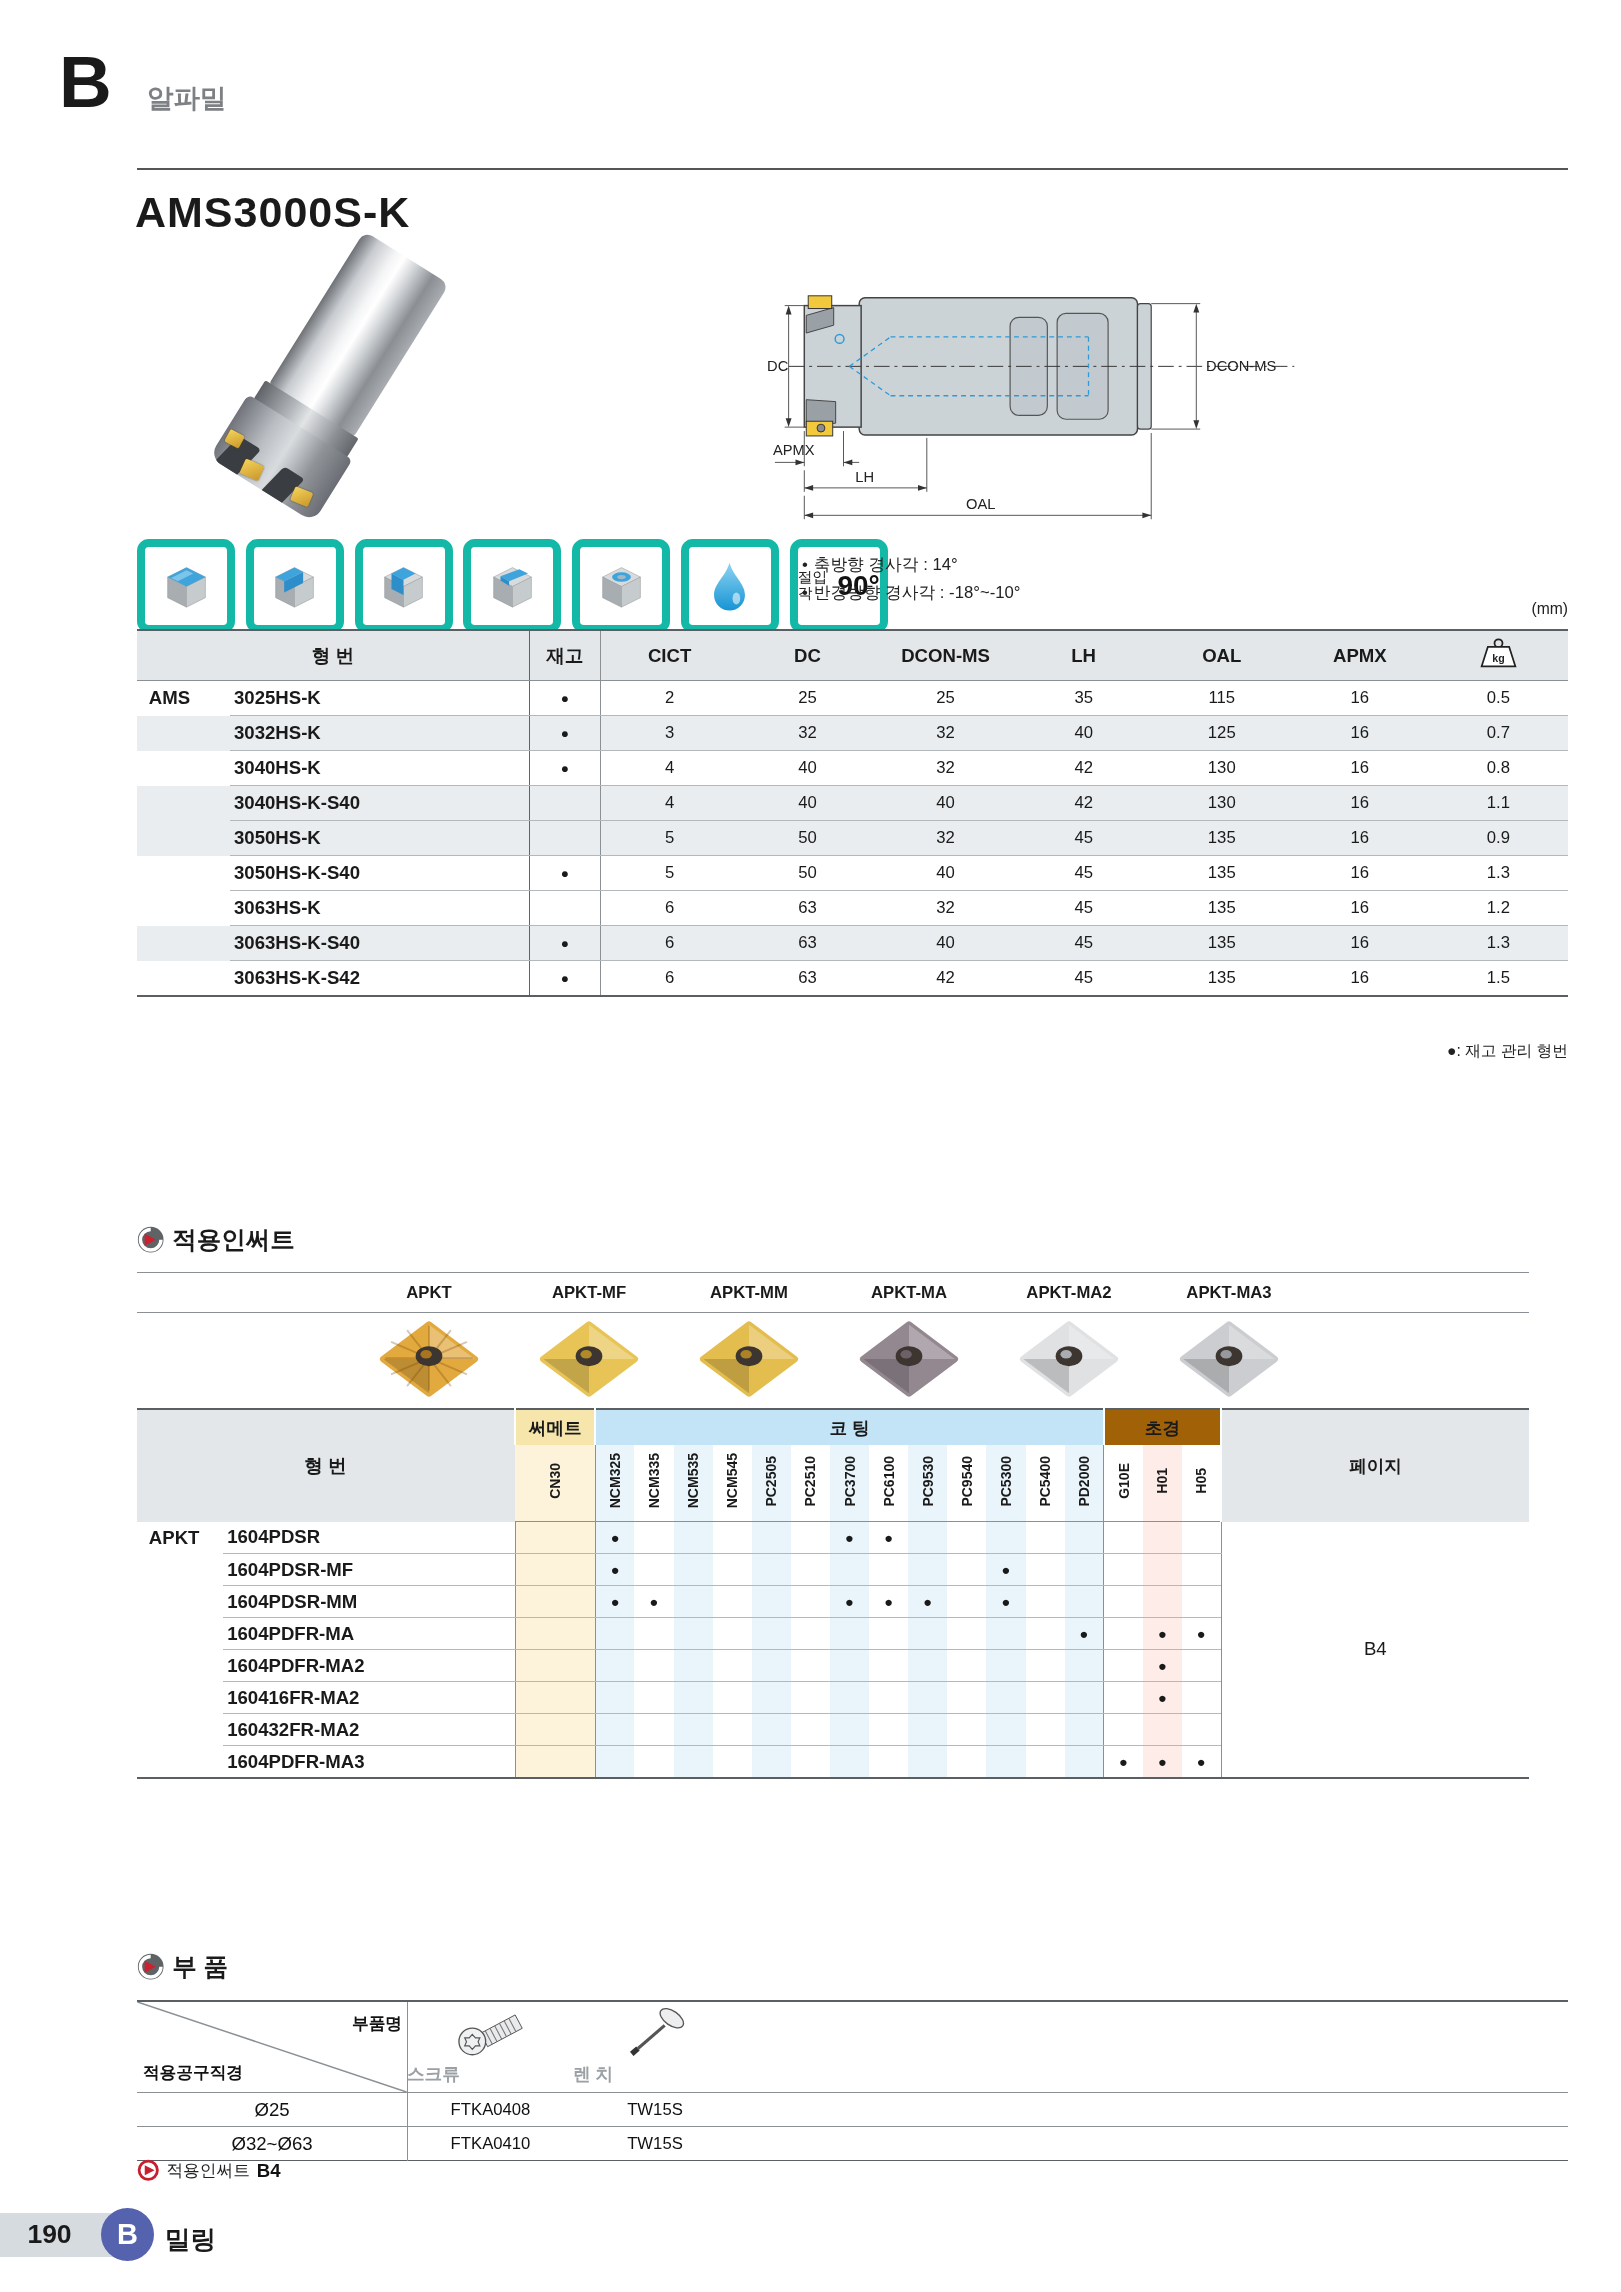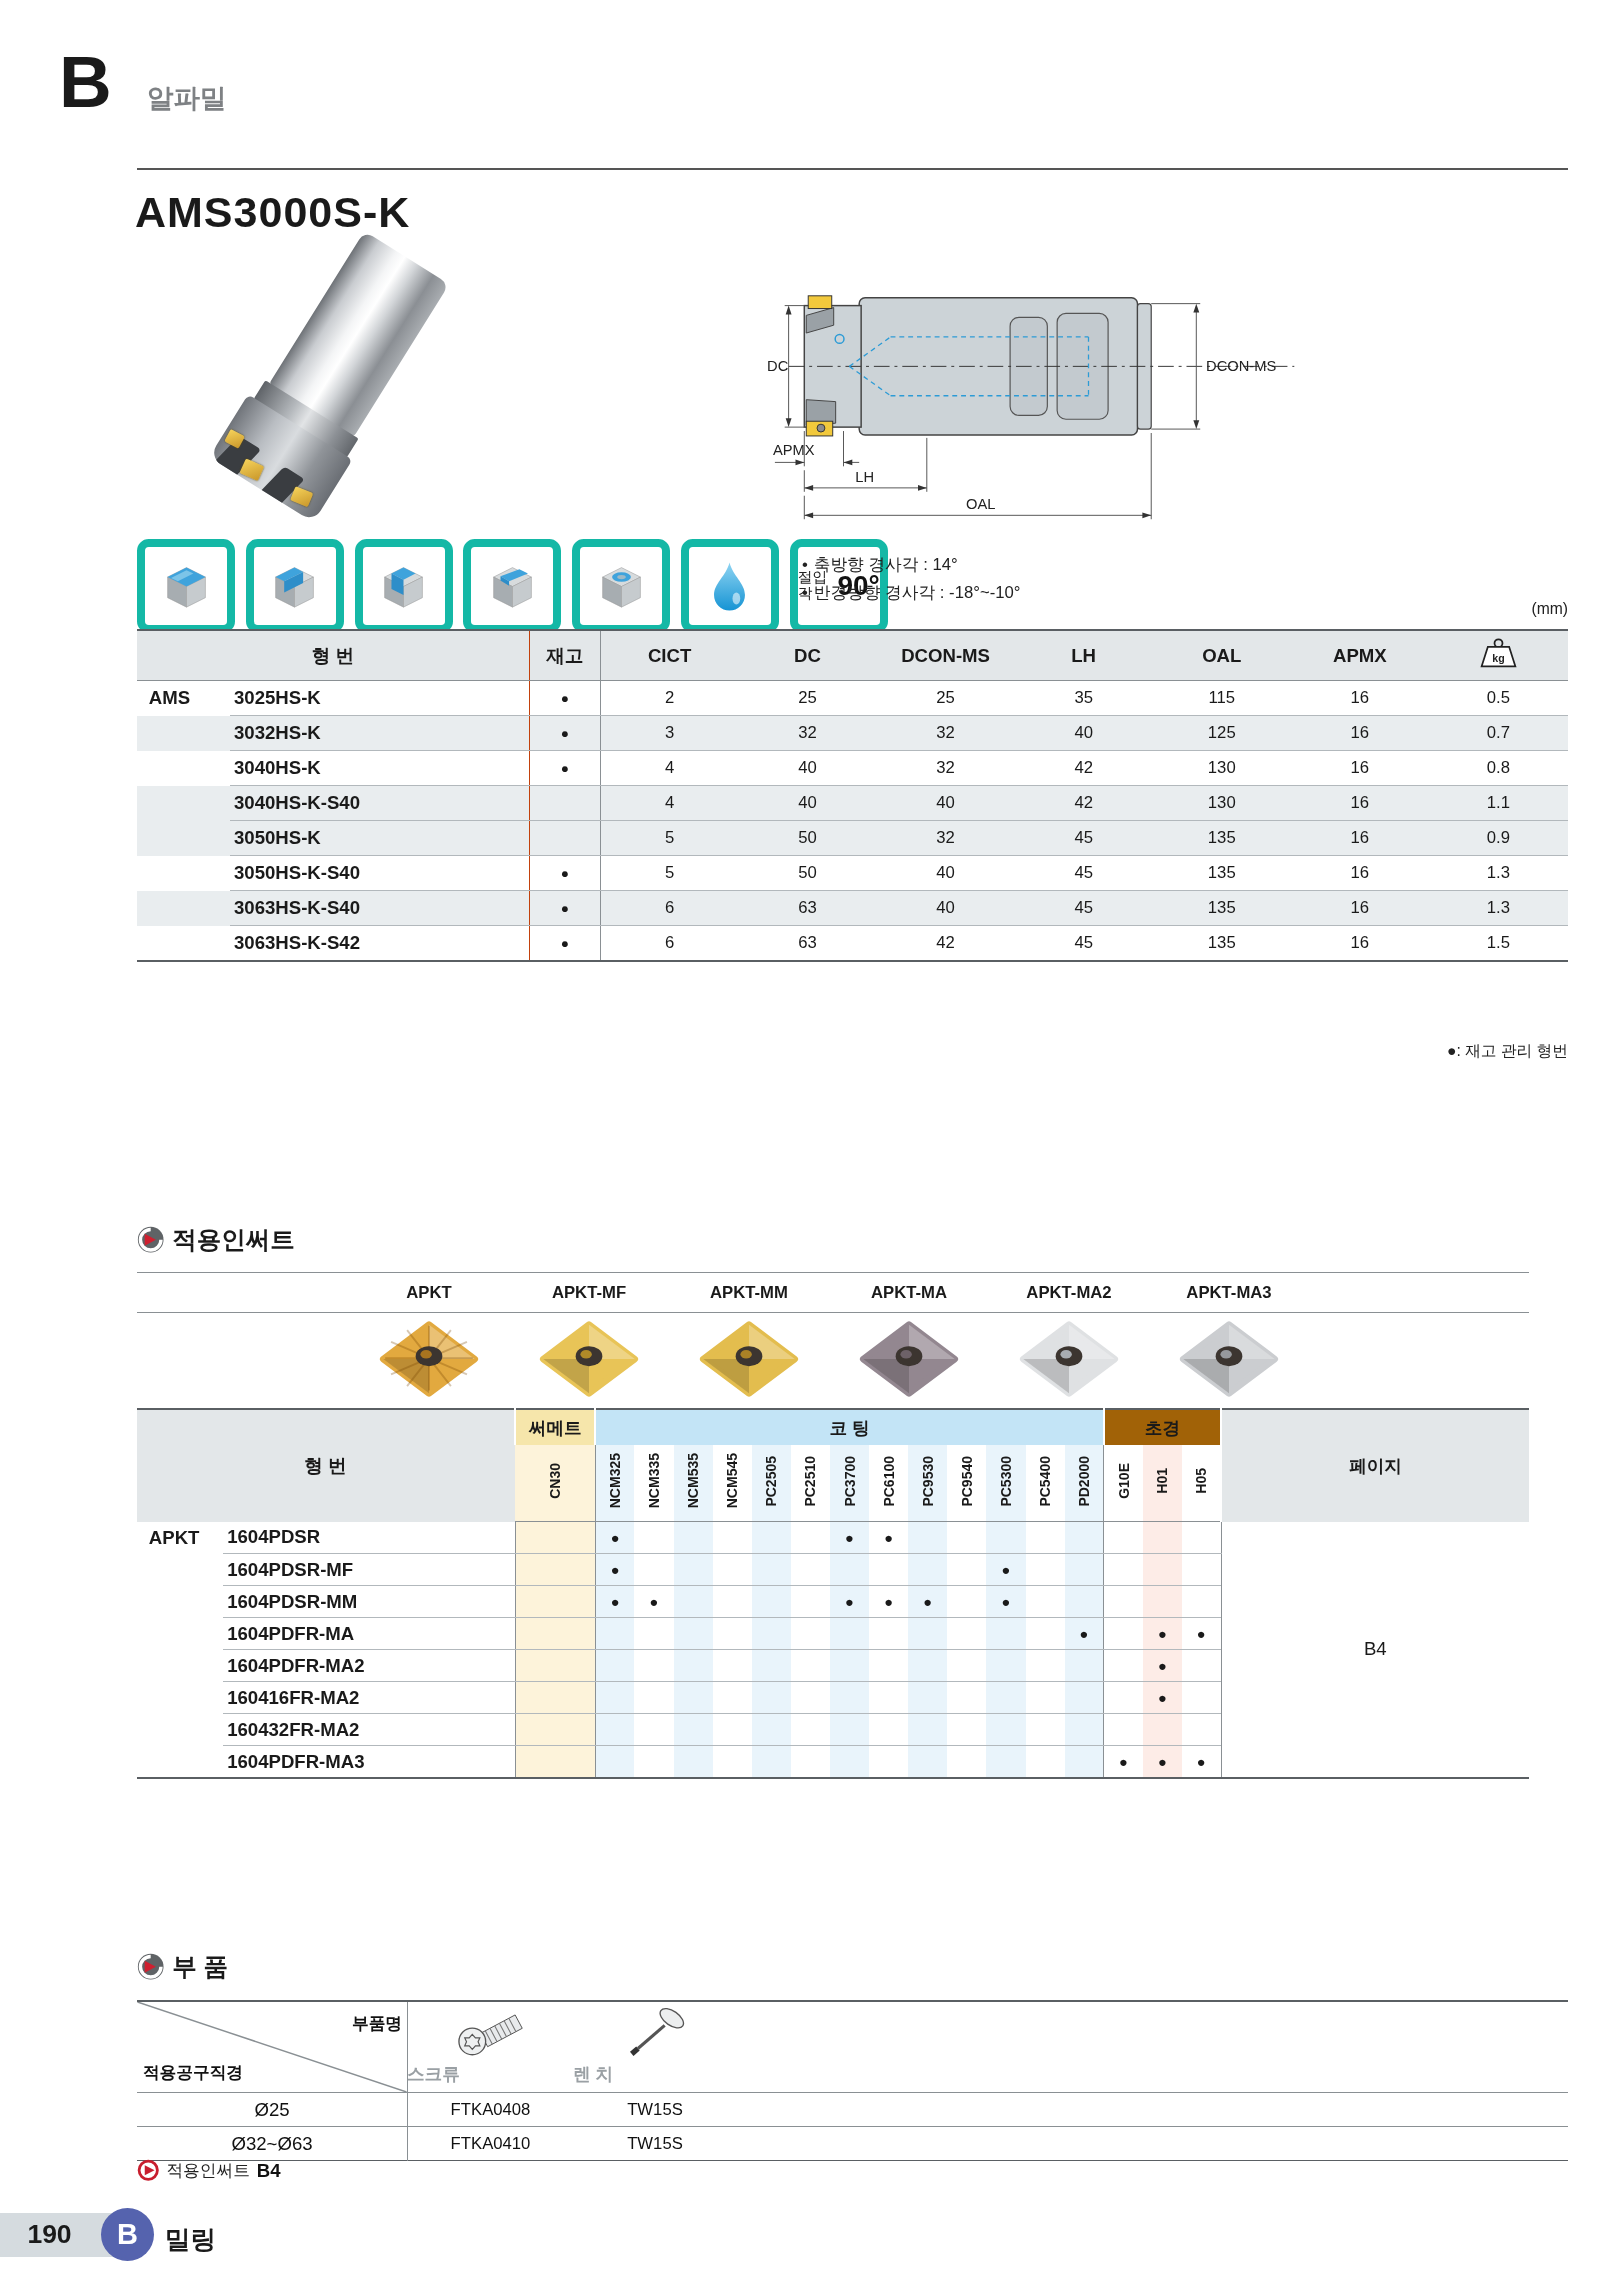--- a/index.html
+++ b/index.html
@@ -383,20 +383,32 @@
           <td class="series"></td>
           <td class="model">3050HS-K-S40</td>
           <td class="stock">●</td>
           <td class="num">5</td>
           <td class="num">50</td>
           <td class="num">40</td>
           <td class="num">45</td>
           <td class="num">135</td>
           <td class="num">16</td>
           <td class="num">1.3</td>
+        </tr>
+        <tr>
+          <td class="series"></td>
+          <td class="model">3063HS-K</td>
+          <td class="stock"></td>
+          <td class="num">6</td>
+          <td class="num">63</td>
+          <td class="num">32</td>
+          <td class="num">45</td>
+          <td class="num">135</td>
+          <td class="num">16</td>
+          <td class="num">1.2</td>
         </tr>
         <tr class="alt">
           <td class="series"></td>
           <td class="model">3063HS-K-S40</td>
           <td class="stock">●</td>
           <td class="num">6</td>
           <td class="num">63</td>
           <td class="num">40</td>
           <td class="num">45</td>
           <td class="num">135</td>

